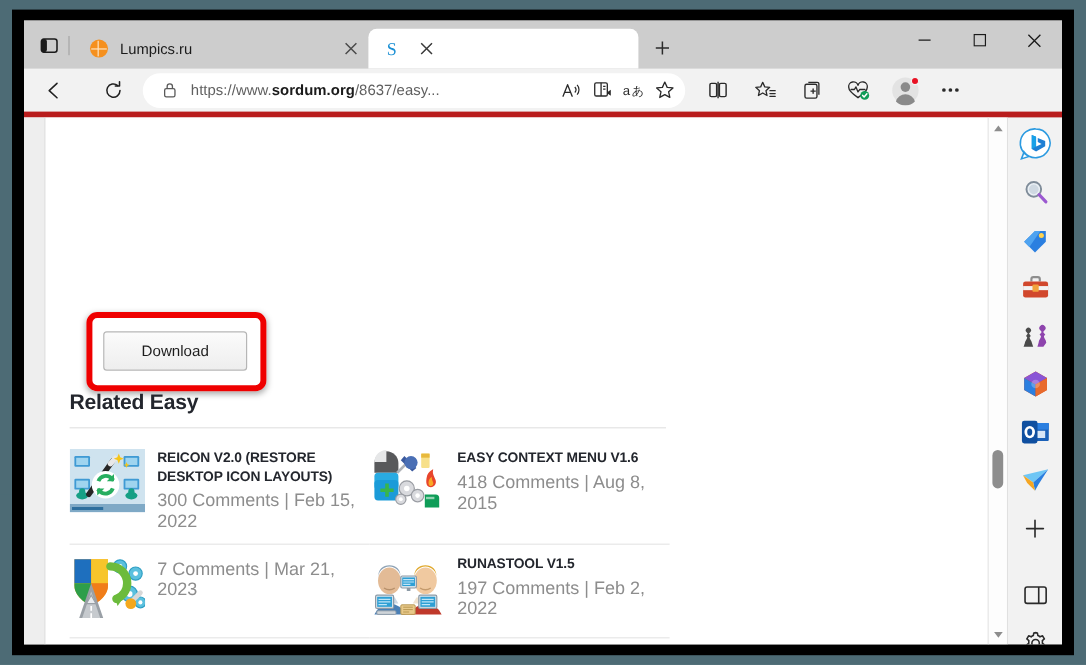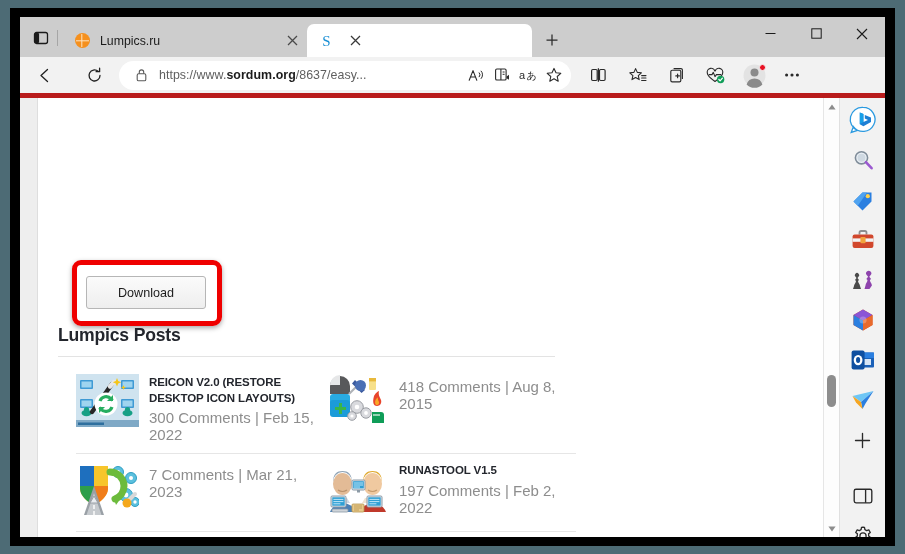--- a/index.html
+++ b/index.html
@@ -244,21 +244,21 @@
     letter-spacing: -.2px;
   }
   .related-rule {
     position: absolute;
     left: 20px; top: 258px;
     width: 497px; height: 1px;
     background: #e3e3e3;
   }
   .posts {
     position: absolute;
-    left: 38px; top: 268px;
+    left: 20px; top: 268px;
     width: 500px;
     display: flex;
     flex-wrap: wrap;
     justify-content: center;
   }
   .post {
     width: 250px;
     display: flex;
     padding: 8px 10px 10px 0;
     border-bottom: 1px solid #e6e6e6;
@@ -514,21 +514,21 @@
           <div class="leftgutter"></div>
 
           <div class="webcontent">
             <div class="content-inner">
 
               <div class="dl-wrap">
                 <div class="dl-highlight"></div>
                 <div class="dl-button">Download</div>
               </div>
 
-              <div class="related-title">Lumpics Posts</div>
+              <div class="related-title">Related Easy</div>
               <div class="related-rule"></div>
 
               <div class="posts">
 
                 <div class="post">
                   <div class="post-thumb">
                     <svg width="63" height="53" viewBox="0 0 63 53">
                       <rect x="0" y="0" width="63" height="53" fill="#cfe3ef"></rect>
                       <rect x="0" y="46" width="63" height="7" fill="#7fa9c6"></rect>
                       <rect x="2" y="48.5" width="26" height="2.5" fill="#2e6f9e"></rect>
@@ -597,20 +597,21 @@
                           <circle cx="40" cy="39" r="1.9"></circle>
                           <circle cx="26" cy="42" r="1.6"></circle>
                         </g>
                       <path d="M48 22 c2 -4 5 -5 5 -5 c-1 4 1 6 2 9 c1 3 -1 6 -4 6 c-3 0 -5 -3 -3 -10 z" fill="#e8452c"></path>
                       <path d="M49.5 26 c1 -2 2.5 -2.5 2.5 -2.5 c-.5 2 .5 3 1 4.5 c.5 1.5 -.5 3 -2 3 c-1.5 0 -2.5 -1.5 -1.5 -5 z" fill="#f9a825"></path>
                       <path d="M46 38 h9 a3 3 0 0 1 3 3 v8 h-12 z" fill="#0f9d58"></path>
                       <rect x="47" y="40" width="7" height="2" fill="#ffffff" opacity=".55"></rect>
                     </svg>
                   </div>
                   <div class="post-text">
+                    <div class="post-title">EASY CONTEXT MENU V1.6</div>
                     <div class="post-meta">
                       <span>418 Comments</span>
                       <span>|</span>
                       <span>Aug 8, 2015</span>
                     </div>
                   </div>
                 </div>
 
                 <div class="post">
                   <div class="post-thumb">

